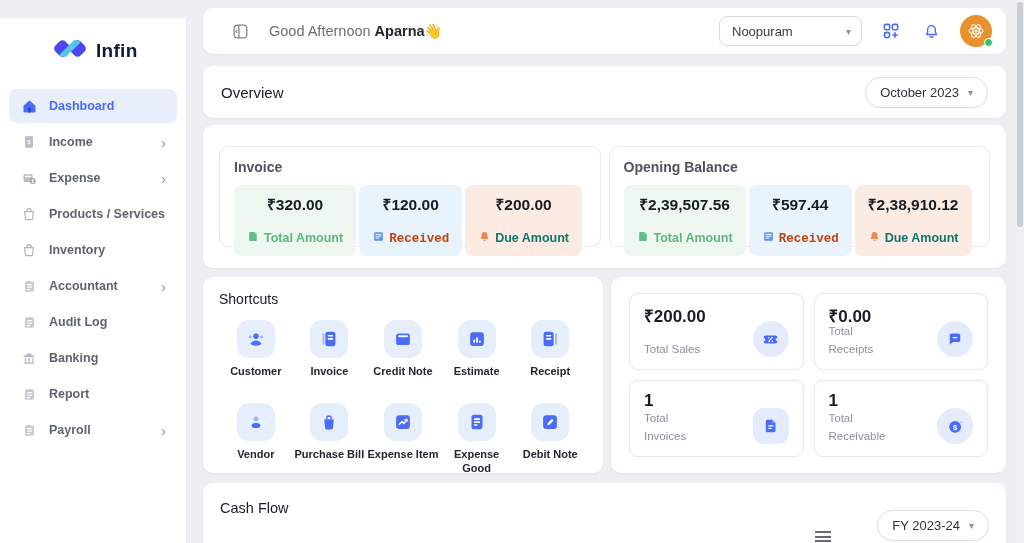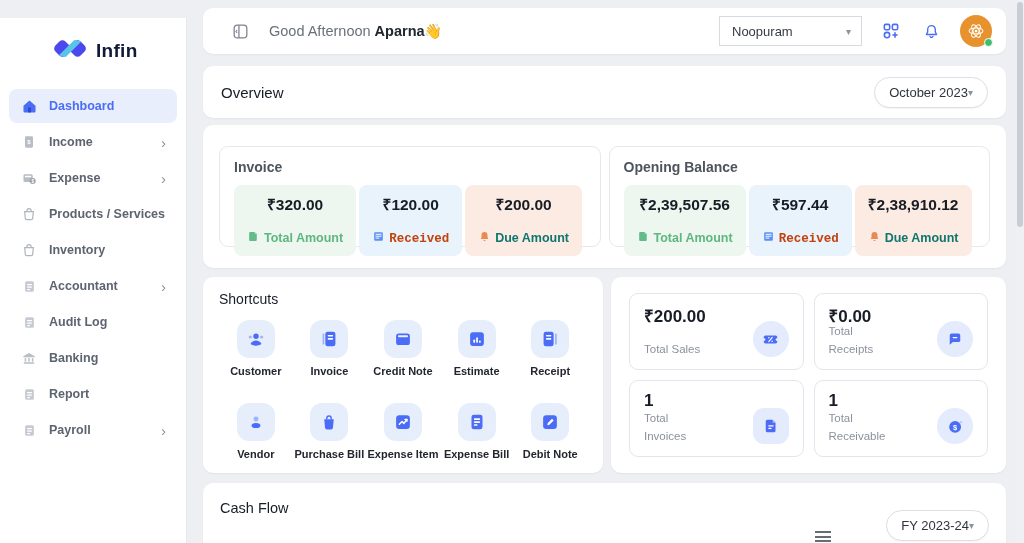--- a/index.html
+++ b/index.html
@@ -36,33 +36,33 @@
   #overview-card{ left:203px; top:66px;  width:803px; height:52px; display:flex; align-items:center; justify-content:space-between; padding:0 18px; }
   #balance-card { left:203px; top:125px; width:803px; height:143px; display:flex; gap:8px; padding:21px 16px; }
   #shortcuts-card{ left:203px; top:277px; width:400px; height:196px; padding:14px 16px; }
   #stats-card   { left:611px; top:277px; width:395px; height:196px; padding:16px 18px; }
   #cashflow-card{ left:203px; top:483px; width:803px; height:76px; padding:16px 17px; }
   
   .greet { margin-left:18px; font-size:14.5px; color:#6a7078; }
   .greet b { color:#22262e; }
   .hdr-right { margin-left:auto; display:flex; align-items:center; gap:18px; }
   .select-box {
-    width:143px; height:30px; border:1px solid #d7dade; border-radius:0;
+    width:143px; height:30px; border:1px solid #d7dade; border-radius:8px;
     display:flex; align-items:center; padding:0 10px 0 12px;
     font-size:13px; color:#353b44; cursor:pointer; background:#fff;
   }
   .select-box .caret { margin-left:auto; color:#8d939d; font-size:10px; }
   .icon-btn { width:22px; height:22px; display:flex; align-items:center; justify-content:center; cursor:pointer; }
   .avatar { position:relative; width:32px; height:32px; border-radius:50%; background:#e8922e; display:flex; align-items:center; justify-content:center; cursor:pointer; }
   .avatar .dot { position:absolute; right:-1px; bottom:0; width:9px; height:9px; border-radius:50%; background:#3fbf6a; border:1.5px solid #fff; }
   
   .sec-title { font-size:15px; font-weight:normal; color:#171c26; }
   .pill {
     height:31px; border:1px solid #dcdfe4; border-radius:16px; background:#fff;
-    display:flex; align-items:center; padding:0 14px;
+    display:flex; align-items:center; gap:9px; padding:0 14px;
     font-size:13px; color:#2f343c; cursor:pointer; box-shadow:0 1px 1px rgba(20,30,60,.04);
   }
   .pill .caret { color:#8d939d; font-size:10px; }
   
   .sub-card { flex:1; border:1px solid #e6e8ec; border-radius:9px; padding:12px 14px; }
   .sub-card .sc-title { font-size:14px; font-weight:600; color:#4e545e; }
   .tiles { display:flex; gap:3px; margin-top:10px; }
   .tile { border-radius:8px; padding:8px 13px 9px; text-align:center; }
   .tile .amt { font-size:15.5px; font-weight:bold; color:#181c25; }
   .tile .lbl { margin-top:15px; display:flex; align-items:center; justify-content:center; gap:4px; font-size:12.5px; font-weight:600; }
@@ -429,21 +429,21 @@
     </div>
     <div class="sc-item">
       <div class="sc-tile">
           <svg width="22" height="22" viewBox="0 0 24 24">
             <rect x="6" y="4" width="12" height="16" rx="2.6" fill="#4a6cf7"></rect>
             <rect x="8.5" y="8" width="7" height="1.8" rx=".9" fill="#fff"></rect>
             <rect x="8.5" y="11.2" width="7" height="1.8" rx=".9" fill="#fff"></rect>
             <rect x="8.5" y="14.4" width="4.2" height="1.8" rx=".9" fill="#fff"></rect>
           </svg>
         </div>
-      <div class="sc-lbl">Expense Bill</div>
+      <div class="sc-lbl">Expense Good</div>
     </div>
     <div class="sc-item">
       <div class="sc-tile">
           <svg width="22" height="22" viewBox="0 0 24 24">
             <rect x="4.5" y="4.5" width="15" height="15" rx="3.5" fill="#4a6cf7"></rect>
             <path d="M9 15.5l.6-2.4 4.6-4.6 1.8 1.8-4.6 4.6z" fill="#fff"></path>
           </svg>
         </div>
       <div class="sc-lbl">Debit Note</div>
     </div>

